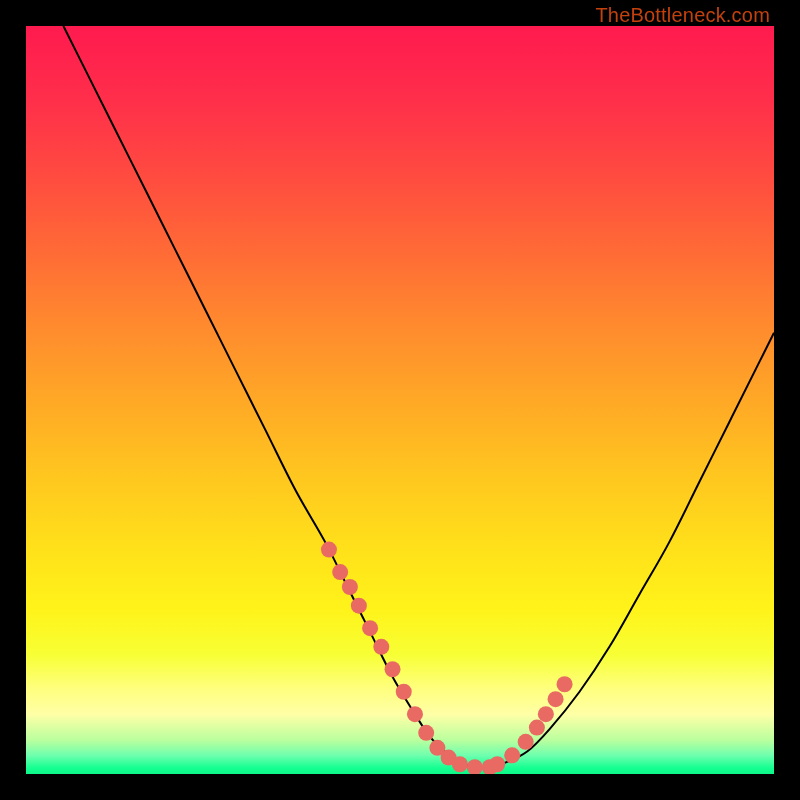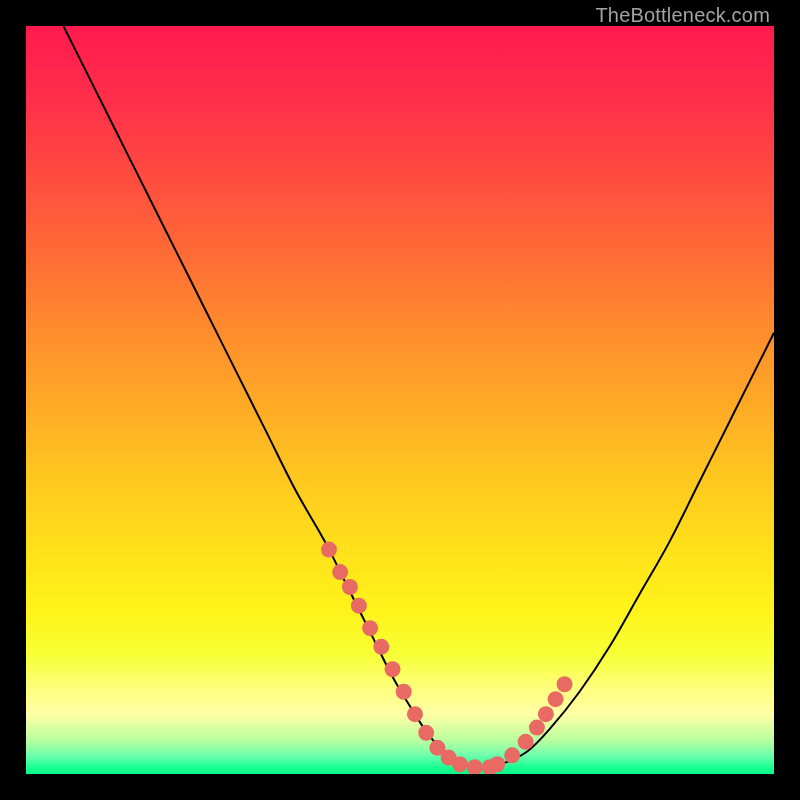--- a/index.html
+++ b/index.html
@@ -24,21 +24,21 @@
     top: 0;
     width: 748px;
     height: 748px;
   }
   .watermark {
     position: absolute;
     top: 4px;
     right: 30px;
     font-family: Arial, Helvetica, sans-serif;
     font-size: 20px;
-    color: #a3a3a3;
+    color: #c2410c;
     font-weight: 400;
     letter-spacing: 0.2px;
   }
 </style>
 </head>
 <body>
 
 <div class="frame">
   <svg class="plot" viewBox="0 0 748 748" preserveAspectRatio="none">
     <defs>

